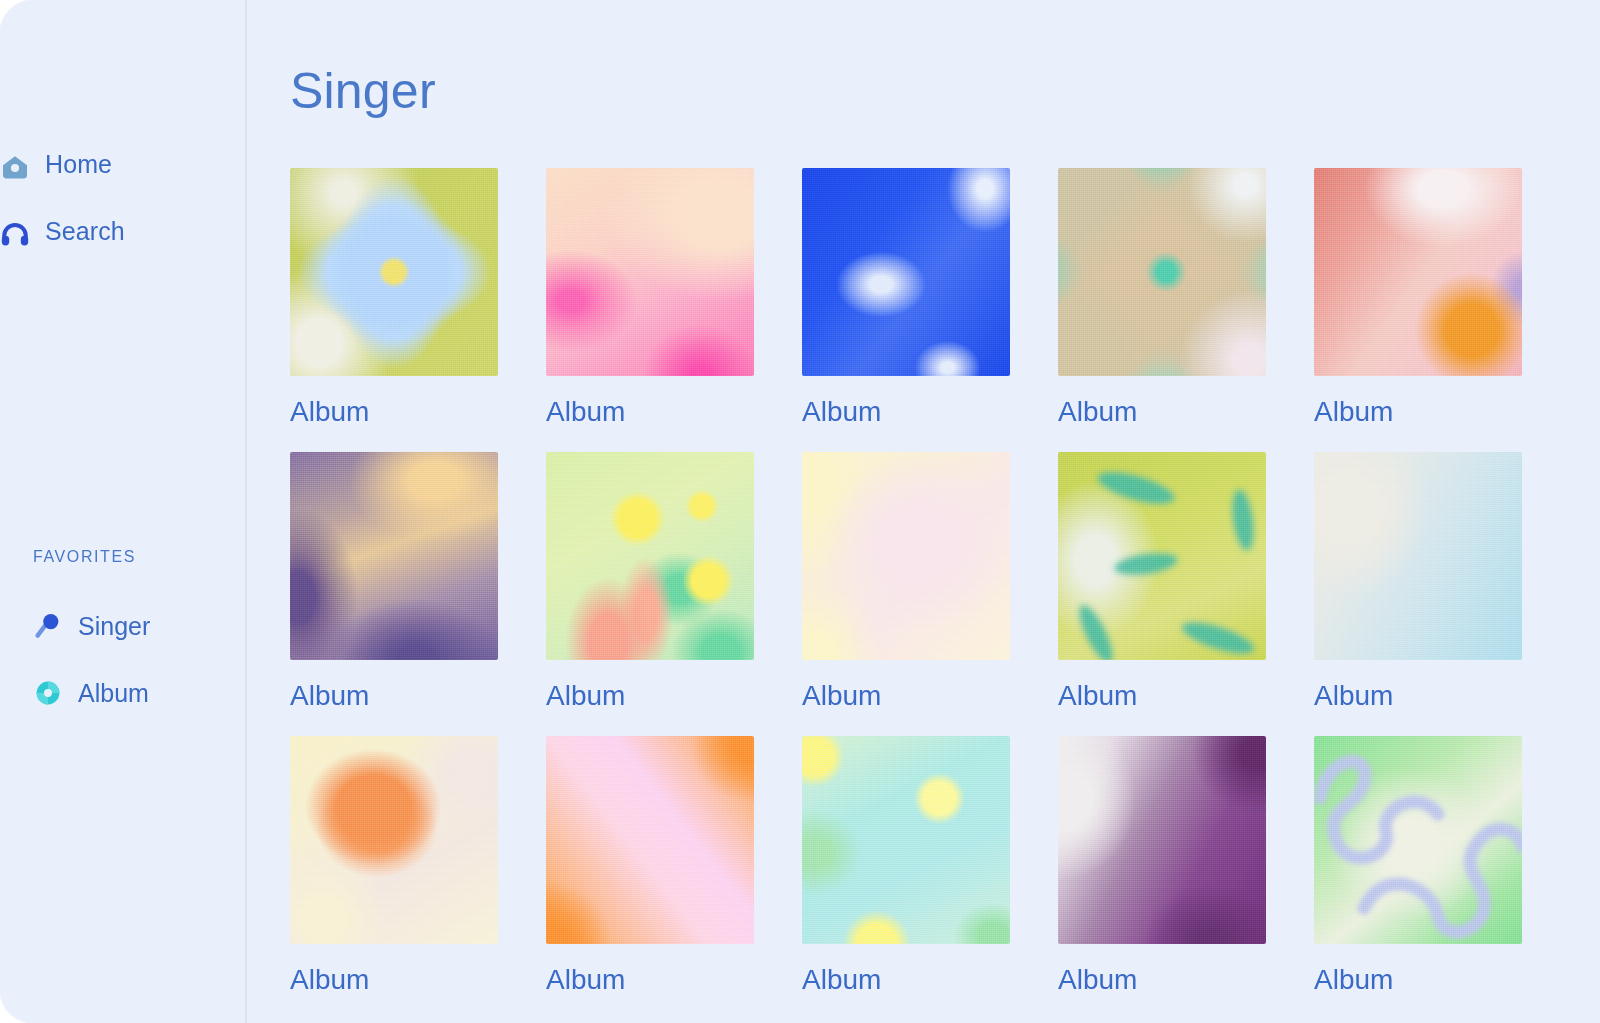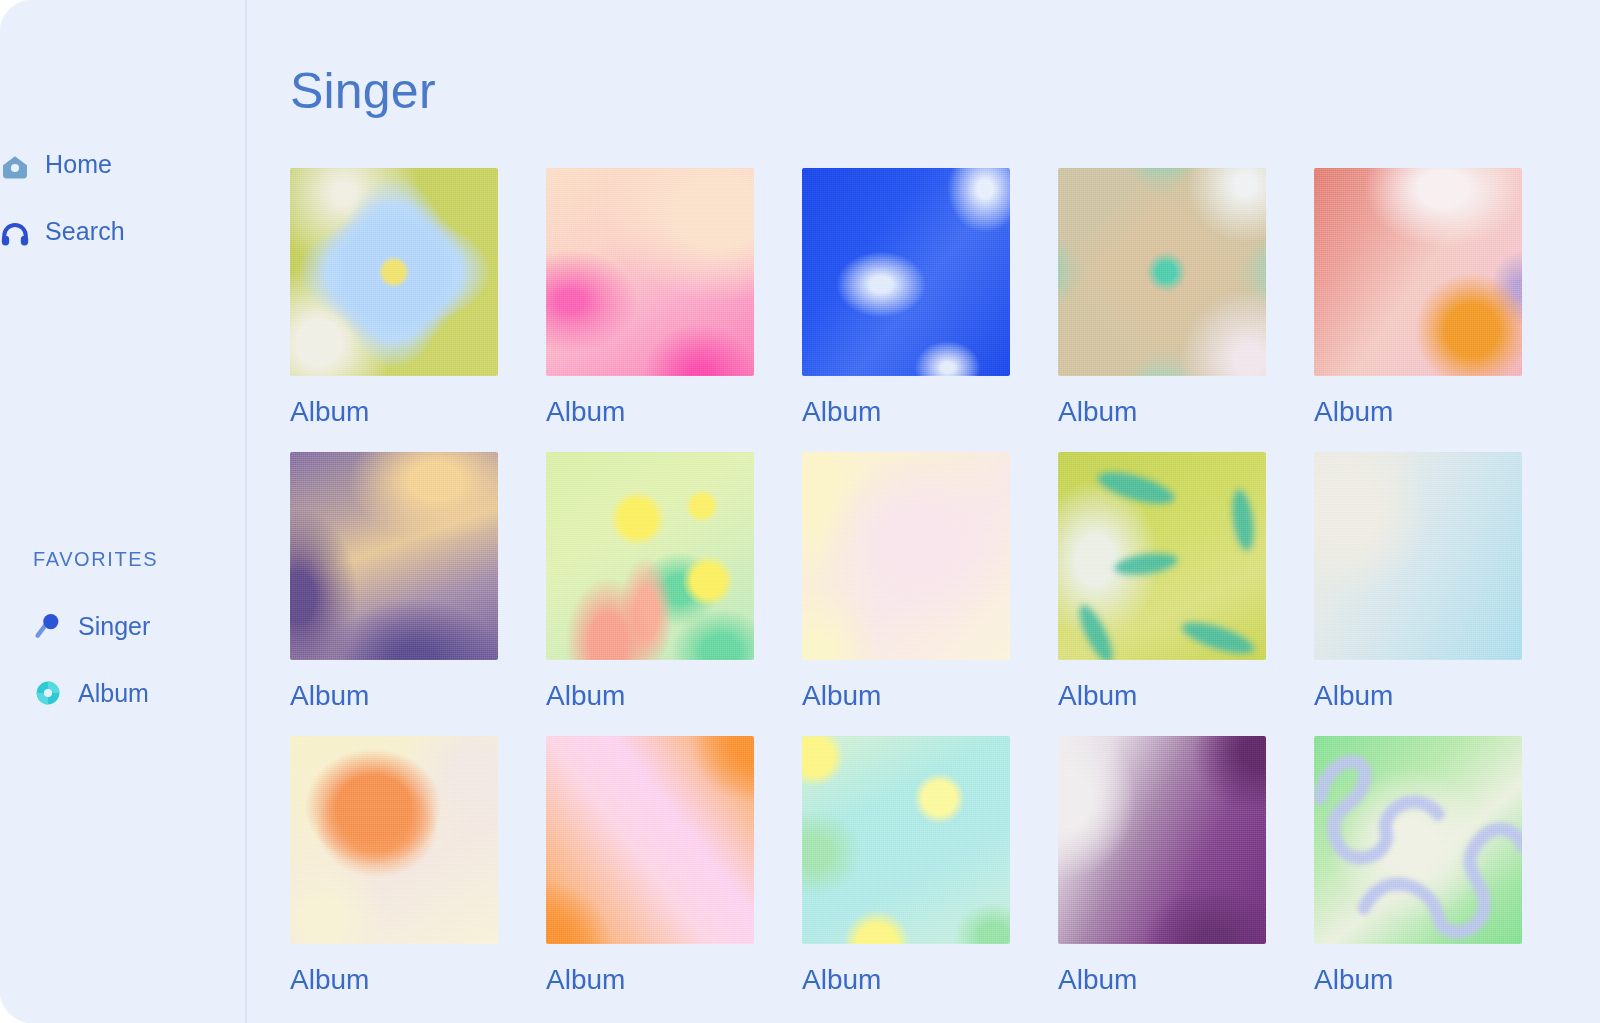--- a/index.html
+++ b/index.html
@@ -54,21 +54,21 @@
     font-size: 25px;
     color: #3a69c4;
     letter-spacing: 0.1px;
     line-height: 1;
   }
 
   .section-title {
     position: absolute;
     left: 33px;
     top: 548px;
-    font-size: 20px;
+    font-size: 16px;
     letter-spacing: 1.6px;
     color: #4776c9;
   }
 
   .fav-list { position: absolute; left: 0; top: 603px; width: 247px; }
 
   .fav-item {
     display: flex;
     align-items: center;
     height: 46px;

